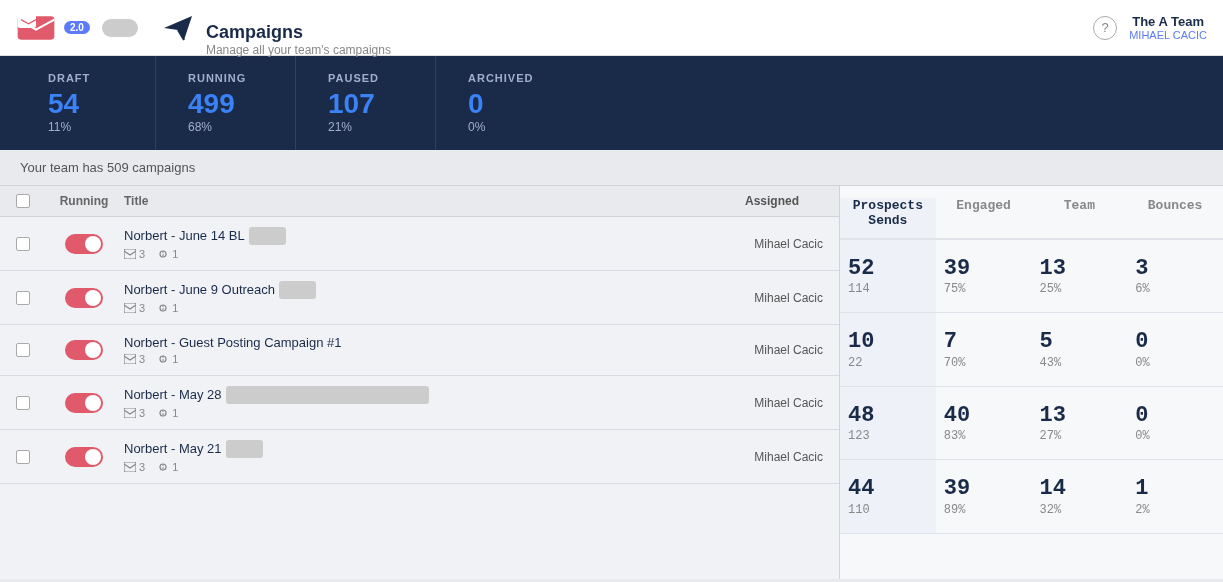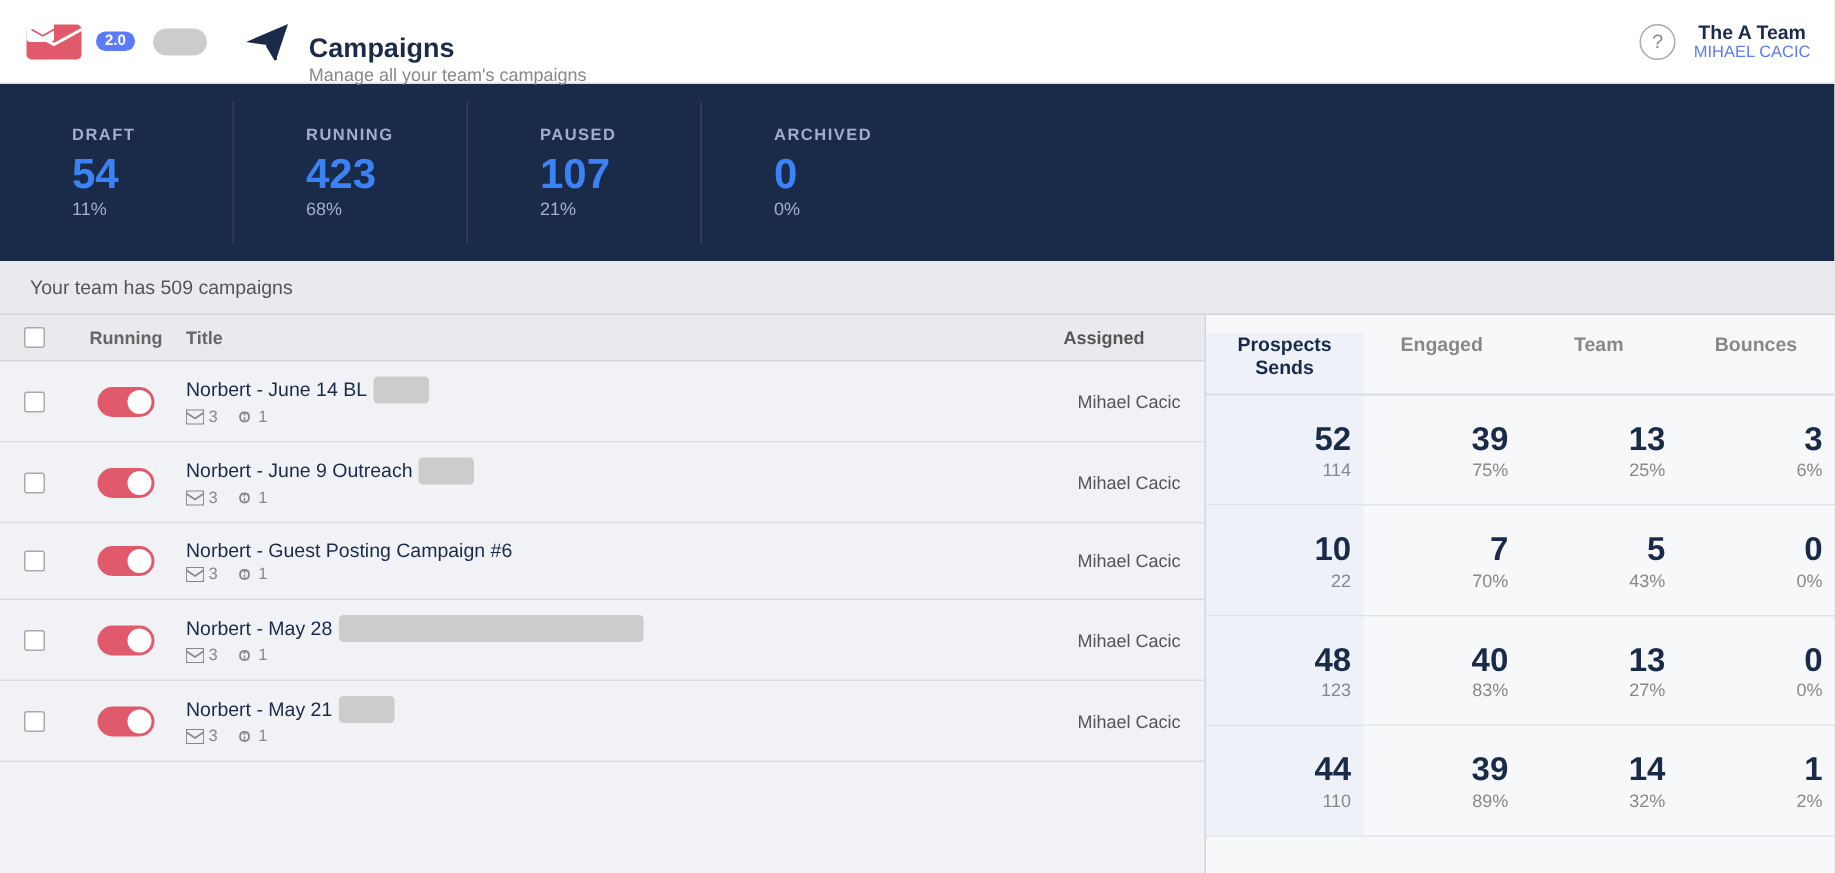--- a/index.html
+++ b/index.html
@@ -75,22 +75,22 @@
       cursor: pointer;
     }
     .user-info { text-align: center; }
     .user-info .team-name { font-size: 13px; font-weight: 600; color: #1a2b4a; }
     .user-info .user-name { font-size: 11px; color: #5b7bfa; }
 
     
     .stats-bar {
       background: #1a2b4a;
       display: flex;
-      padding: 12px 16px;
-      gap: 16px;
+      padding: 0 16px;
+      gap: 0;
     }
     .stat-card {
       padding: 16px 32px;
       border-right: 1px solid rgba(255,255,255,0.1);
       color: #fff;
       min-width: 140px;
     }
     .stat-card:last-child { border-right: none; }
     .stat-label {
       font-size: 11px;
@@ -186,24 +186,25 @@
     .campaign-meta {
       display: flex;
       gap: 12px;
       font-size: 11px;
       color: #888;
     }
     .meta-item { display: flex; align-items: center; gap: 3px; }
 
     
     .right-panel {
-      width: 420px;
+      width: 384px;
       background: #f7f8fa;
       border-left: 1px solid #d0d3d8;
       overflow: hidden;
+      font-family: Liberation Mono, monospace;
     }
     .panel-header {
       display: flex;
       background: #f7f8fa;
       border-bottom: 2px solid #e0e4ea;
       padding: 12px 0 0;
     }
     .panel-col {
       flex: 1;
       text-align: center;
@@ -216,21 +217,21 @@
       color: #1a2b4a;
       background: #eef1f7;
     }
     .data-rows { overflow: hidden; }
     .data-row {
       display: flex;
       border-bottom: 1px solid #e0e4ea;
     }
     .data-cell {
       flex: 1;
-      text-align: right;
+      text-align: left;
       padding: 16px 8px;
     }
     .data-cell.highlight { background: #eef1f7; }
     .data-cell .main-val {
       font-size: 22px;
       font-weight: 600;
       color: #1a2b4a;
       line-height: 1.2;
     }
     .data-cell .sub-val {
@@ -295,21 +296,21 @@
 </div>
 
 <div class="stats-bar" id="stats-bar">
 <div class="stat-card">
     <div class="stat-label">DRAFT</div>
     <div class="stat-value">54</div>
     <div class="stat-percent">11%</div>
   </div>
     <div class="stat-card">
     <div class="stat-label">RUNNING</div>
-    <div class="stat-value">423</div>
+    <div class="stat-value">499</div>
     <div class="stat-percent">68%</div>
   </div>
     <div class="stat-card">
     <div class="stat-label">PAUSED</div>
     <div class="stat-value">107</div>
     <div class="stat-percent">21%</div>
   </div>
     <div class="stat-card">
     <div class="stat-label">ARCHIVED</div>
     <div class="stat-value">0</div>
@@ -388,21 +389,21 @@
     <div class="assigned-col">Mihael Cacic</div>
   </div>
         <div class="campaign-row">
     <div class="check-col">
       <div class="checkbox"></div>
     </div>
     <div class="running-col">
       <div class="toggle"></div>
     </div>
     <div class="title-col">
-      <div class="campaign-title">Norbert - Guest Posting Campaign #6</div>
+      <div class="campaign-title">Norbert - Guest Posting Campaign #1</div>
       <div class="campaign-meta">
         <span class="meta-item">
           <svg width="12" height="10" viewBox="0 0 12 10">
                   <rect x="0" y="0" width="12" height="10" rx="1.5" fill="none" stroke="#888" stroke-width="1.2"></rect>
                   <path d="M0 2 L6 6 L12 2" stroke="#888" stroke-width="1.2" fill="none"></path>
                 </svg>
           3
         </span>
         <span class="meta-item">
           <svg width="12" height="10" viewBox="0 0 12 10">

